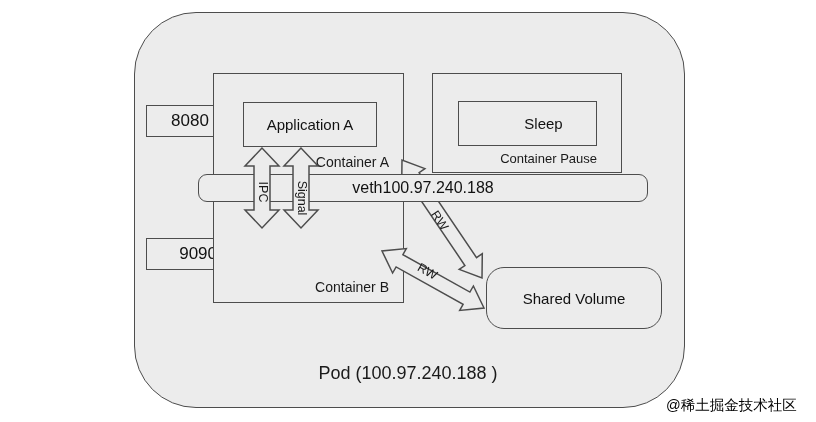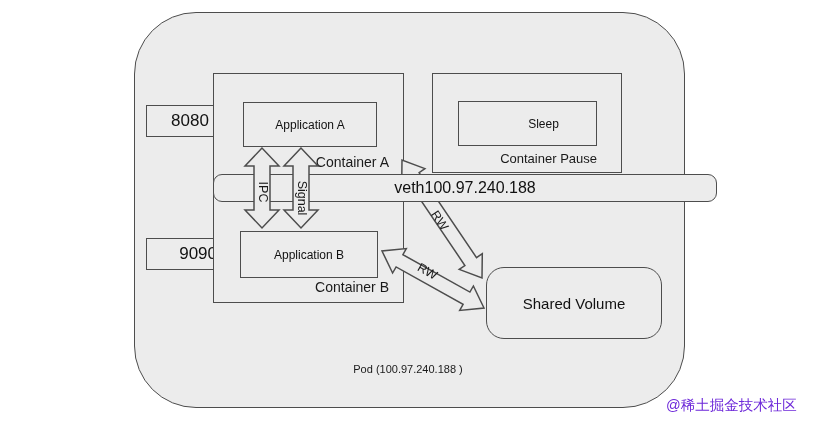--- a/index.html
+++ b/index.html
@@ -14,46 +14,46 @@
     box-sizing:border-box;
   }
   .center{display:flex;align-items:center;justify-content:center;}
   .pod{left:134px;top:12px;width:551px;height:396px;border-radius:62px;}
   .port{font-size:17px;}
   .port-a{left:146px;top:97px;width:88px;height:32px;margin-top:8px;}
   .port-b{left:146px;top:238px;width:72px;height:32px;justify-content:flex-end;}
   .container-a{left:213px;top:73px;width:191px;height:116px;}
   .container-b{left:213px;top:189px;width:191px;height:114px;}
   .container-pause{left:432px;top:73px;width:190px;height:100px;}
-  .app-box{font-size:12px;}
+  .app-box{font-size:15px;}
   .app-a{left:243px;top:102px;width:134px;height:45px;}
   .app-b{left:240px;top:231px;width:138px;height:47px;}
   .sleep{left:458px;top:101px;width:139px;height:45px;padding-left:32px;}
   .corner-label{
     position:absolute;font-size:14px;color:#1a1a1a;white-space:nowrap;
   }
   .label-ca{right:14px;top:80px;}
   .label-cb{right:14px;bottom:7px;margin-left:20px;}
   .label-cp{right:24px;bottom:6px;font-size:13px;}
   .veth-bar{
-    left:198px;top:174px;width:504px;height:28px;border-radius:9px;
-    font-size:16px;z-index:3;margin-left:15px;
+    left:198px;top:174px;width:450px;height:28px;border-radius:9px;
+    font-size:16px;z-index:3;
   }
   .svg-under{position:absolute;left:0;top:0;z-index:2;}
   .svg-over{position:absolute;left:0;top:0;z-index:4;}
   .shared-volume{
-    left:486px;top:267px;width:176px;height:72px;border-radius:18px;
+    left:486px;top:267px;width:176px;height:62px;border-radius:18px;
     font-size:15px;z-index:1;
   }
   .pod-label{
     position:absolute;left:308px;top:363px;width:200px;text-align:center;
-    font-size:11px;color:#1a1a1a;
+    font-size:18px;color:#1a1a1a;
   }
   .watermark{
-    position:absolute;left:666px;top:396px;font-size:14.5px;color:#6d28d9;
+    position:absolute;left:666px;top:396px;font-size:14.5px;color:#000000;
     white-space:nowrap;
   }
   .arrow{fill:#ececec;stroke:#4d4d4d;stroke-width:1.5;}
   .arrow-text{font-family:"Liberation Sans", sans-serif;font-size:12.5px;fill:#1a1a1a;}
 </style>
 </head>
 <body>
 
 <div class="canvas">
 
@@ -74,23 +74,20 @@
     <span class="corner-label label-cb">Container B</span>
   </div>
 
   <div class="box container-pause">
     <span class="corner-label label-cp">Container Pause</span>
   </div>
 
   <div class="box center app-box app-a">
     <span>Application A</span>
   </div>
-  <div class="box center app-box app-b">
-    <span>Application B</span>
-  </div>
   <div class="box center app-box sleep">
     <span>Sleep</span>
   </div>
 
   <div class="box center shared-volume">
     <span>Shared Volume</span>
   </div>
 
   <svg class="svg-under" width="816" height="422">
     <polygon class="arrow" points="402,160 401.7,184.4 407.5,180.5 464.9,265.5 459.2,269.4 482,278 482.3,253.6 476.5,257.6 419.1,172.6 424.9,168.6"></polygon>

